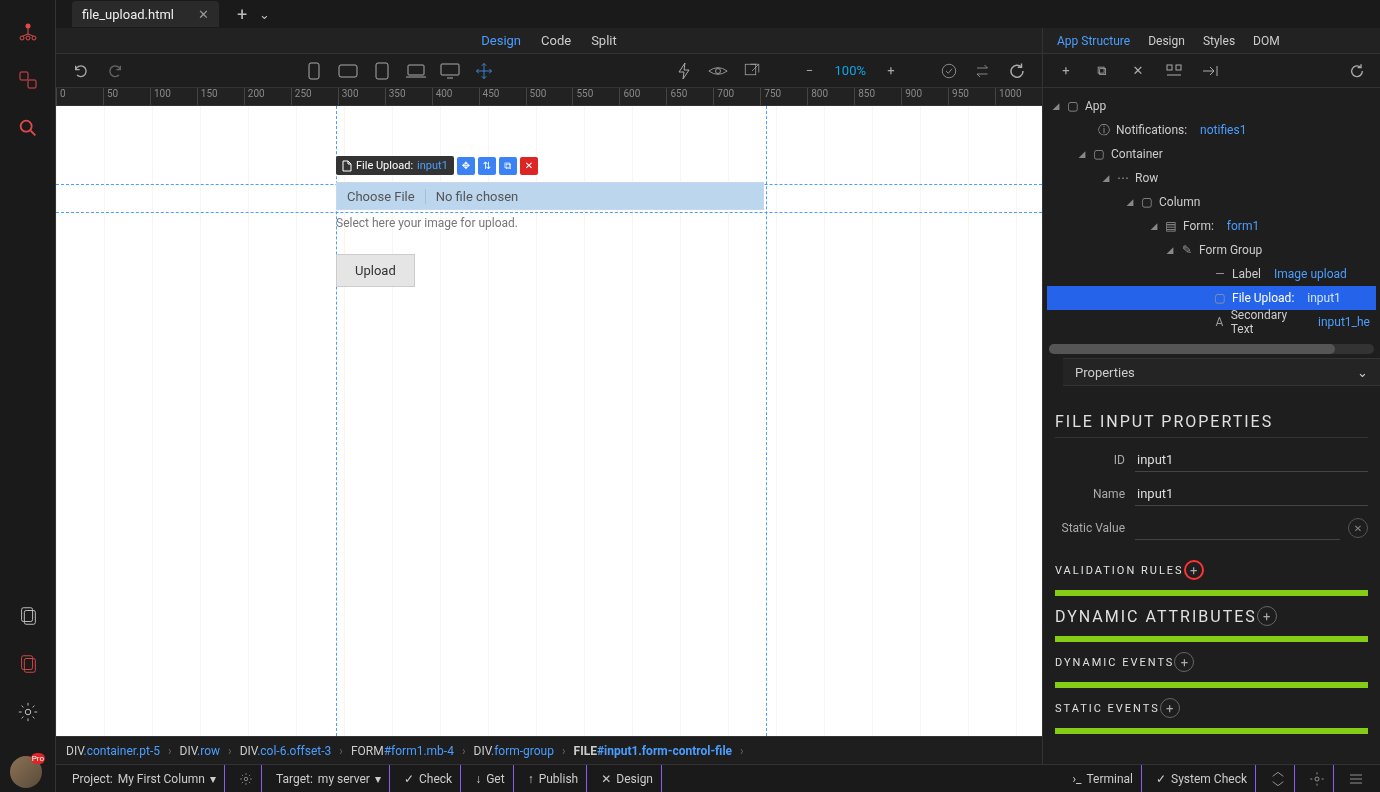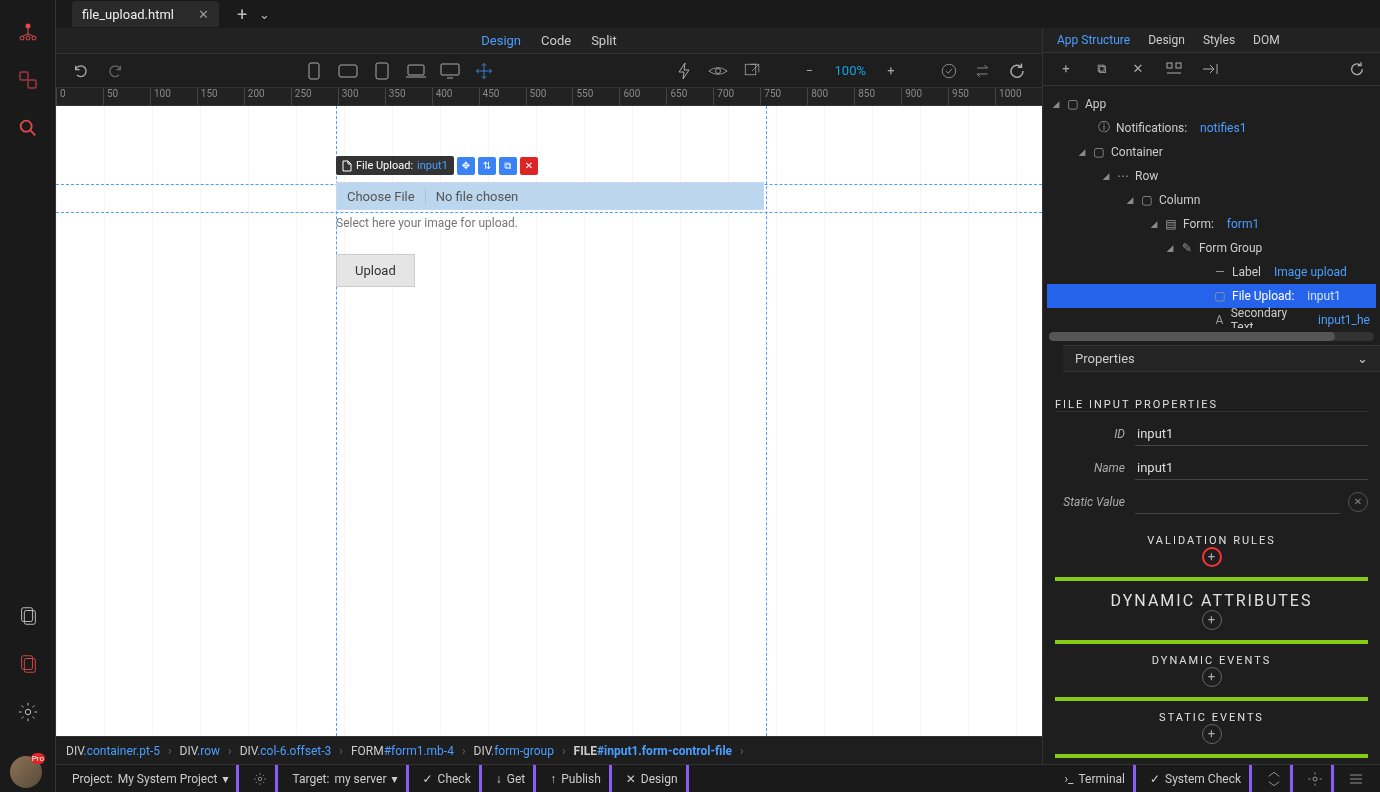--- a/index.html
+++ b/index.html
@@ -63,38 +63,38 @@
 .tree-row.selected { background: #2563eb; color: #fff; }
 .tree-row .tree-chev { width: 10px; text-align: center; color: #888; font-size: 9px; }
 .tree-row .tree-icon { width: 14px; text-align: center; color: #999; }
 .tree-row .suffix { color: #4a9eff; }
 .tree-row.selected .suffix { color: #cfe3ff; }
 .tree-scroll { height: 10px; background: #333; margin: 4px 6px; border-radius: 5px; position: relative; }
 .tree-scroll-thumb { position: absolute; left: 0; width: 88%; height: 100%; background: #555; border-radius: 5px; }
 
 .props-header { height: 28px; background: #242424; display: flex; align-items: center; padding: 0 12px; border-top: 1px solid #333; border-bottom: 1px solid #333; justify-content: space-between; margin-left: 20px; }
 .props-body { padding: 14px 12px 6px 12px; }
-.props-section-title { color: #e0e0e0; font-size: 11px; letter-spacing: 2px; margin: 12px 0 10px 0; border-bottom: 1px solid #333; position: relative; }
+.props-section-title { color: #e0e0e0; font-size: 16px; letter-spacing: 2px; margin: 12px 0 10px 0; padding-bottom: 6px; border-bottom: 1px solid #333; position: relative; }
 .props-row { display: flex; align-items: center; margin-bottom: 10px; }
-.props-row label { width: 70px; text-align: right; margin-right: 10px; color: #aaa; font-size: 12px; font-style: italic; }
+.props-row label { width: 70px; text-align: right; margin-right: 10px; color: #aaa; font-size: 12px; }
 .props-row input { flex: 1; background: transparent; border: none; border-bottom: 1px solid #444; color: #ddd; padding: 4px 2px; outline: none; font-size: 13px; }
-.section-with-plus { display: flex; align-items: center; justify-content: flex-start; border-bottom: 4px solid #84cc16; padding: 10px 0; flex-direction: column; }
+.section-with-plus { display: flex; align-items: center; justify-content: flex-start; border-bottom: 6px solid #84cc16; padding: 10px 0; }
 .section-with-plus .plus-circle { width: 20px; height: 20px; border: 1px solid #666; border-radius: 50%; display: flex; align-items: center; justify-content: center; color: #aaa; cursor: pointer; }
 .section-with-plus.highlighted .plus-circle { border: 2px solid #ff3333; }
 .clear-circle { width: 20px; height: 20px; border: 1px solid #555; border-radius: 50%; display: flex; align-items: center; justify-content: center; color: #888; font-size: 10px; cursor: pointer; }
 
 
 .breadcrumb { position: absolute; left: 56px; bottom: 28px; right: 338px; height: 28px; background: #1e1e1e; display: flex; align-items: center; padding: 0 10px; gap: 8px; border-top: 1px solid #333; font-size: 12px; }
 .breadcrumb .crumb { color: #ccc; cursor: pointer; }
 .breadcrumb .selclass { color: #4a9eff; }
 .breadcrumb .chev { color: #666; }
 
 
 .status-bar { position: absolute; left: 56px; bottom: 0; right: 0; height: 28px; background: #1a1a1a; border-top: 1px solid #333; display: flex; align-items: center; padding: 0 8px; gap: 6px; font-size: 12px; }
-.status-item { display: flex; align-items: center; gap: 5px; padding: 0 8px; height: 100%; border-right: 3px solid #8b5cf6; cursor: pointer; }
+.status-item { display: flex; align-items: center; gap: 5px; padding: 0 8px; height: 100%; border-right: 1px solid #8b5cf6; cursor: pointer; }
 .status-bar .spacer { flex: 1; }
 .avatar { position: absolute; left: 10px; bottom: 4px; width: 32px; height: 32px; border-radius: 50%; background: linear-gradient(135deg,#8b7355,#5a4a3a); }
 .avatar-badge { position: absolute; right: -3px; top: -3px; background: #dc2626; color: #fff; font-size: 8px; padding: 1px 1px; border-radius: 6px; }
 
 svg { display: block; }
 </style>
 </head>
 <body>
 
 <div class="left-rail">
@@ -420,21 +420,21 @@
     <span class="chev">›</span>
   <span class="crumb"><span>DIV</span><span class="selclass">.form-group</span></span>
     <span class="chev">›</span>
   <span class="crumb"><b><span>FILE</span><span class="selclass">#input1.form-control-file</span></b></span>
     <span class="chev">›</span>
 </div>
 
 <div class="status-bar">
   <div class="status-item">
       <span>Project:</span>
-      <span>My System Project</span>
+      <span>My First Column</span>
       <span>▾</span>
     </div>
   <div class="status-item">
       <svg width="14" height="14" viewBox="0 0 24 24">
         <circle cx="12" cy="12" r="3" fill="none" stroke="#ccc"></circle>
         <path d="M12 2v3M12 19v3M2 12h3M19 12h3M5 5l2 2M17 17l2 2M5 19l2-2M17 7l2-2" stroke="#ccc"></path>
       </svg>
     </div>
   <div class="status-item">
       <span>Target:</span>

